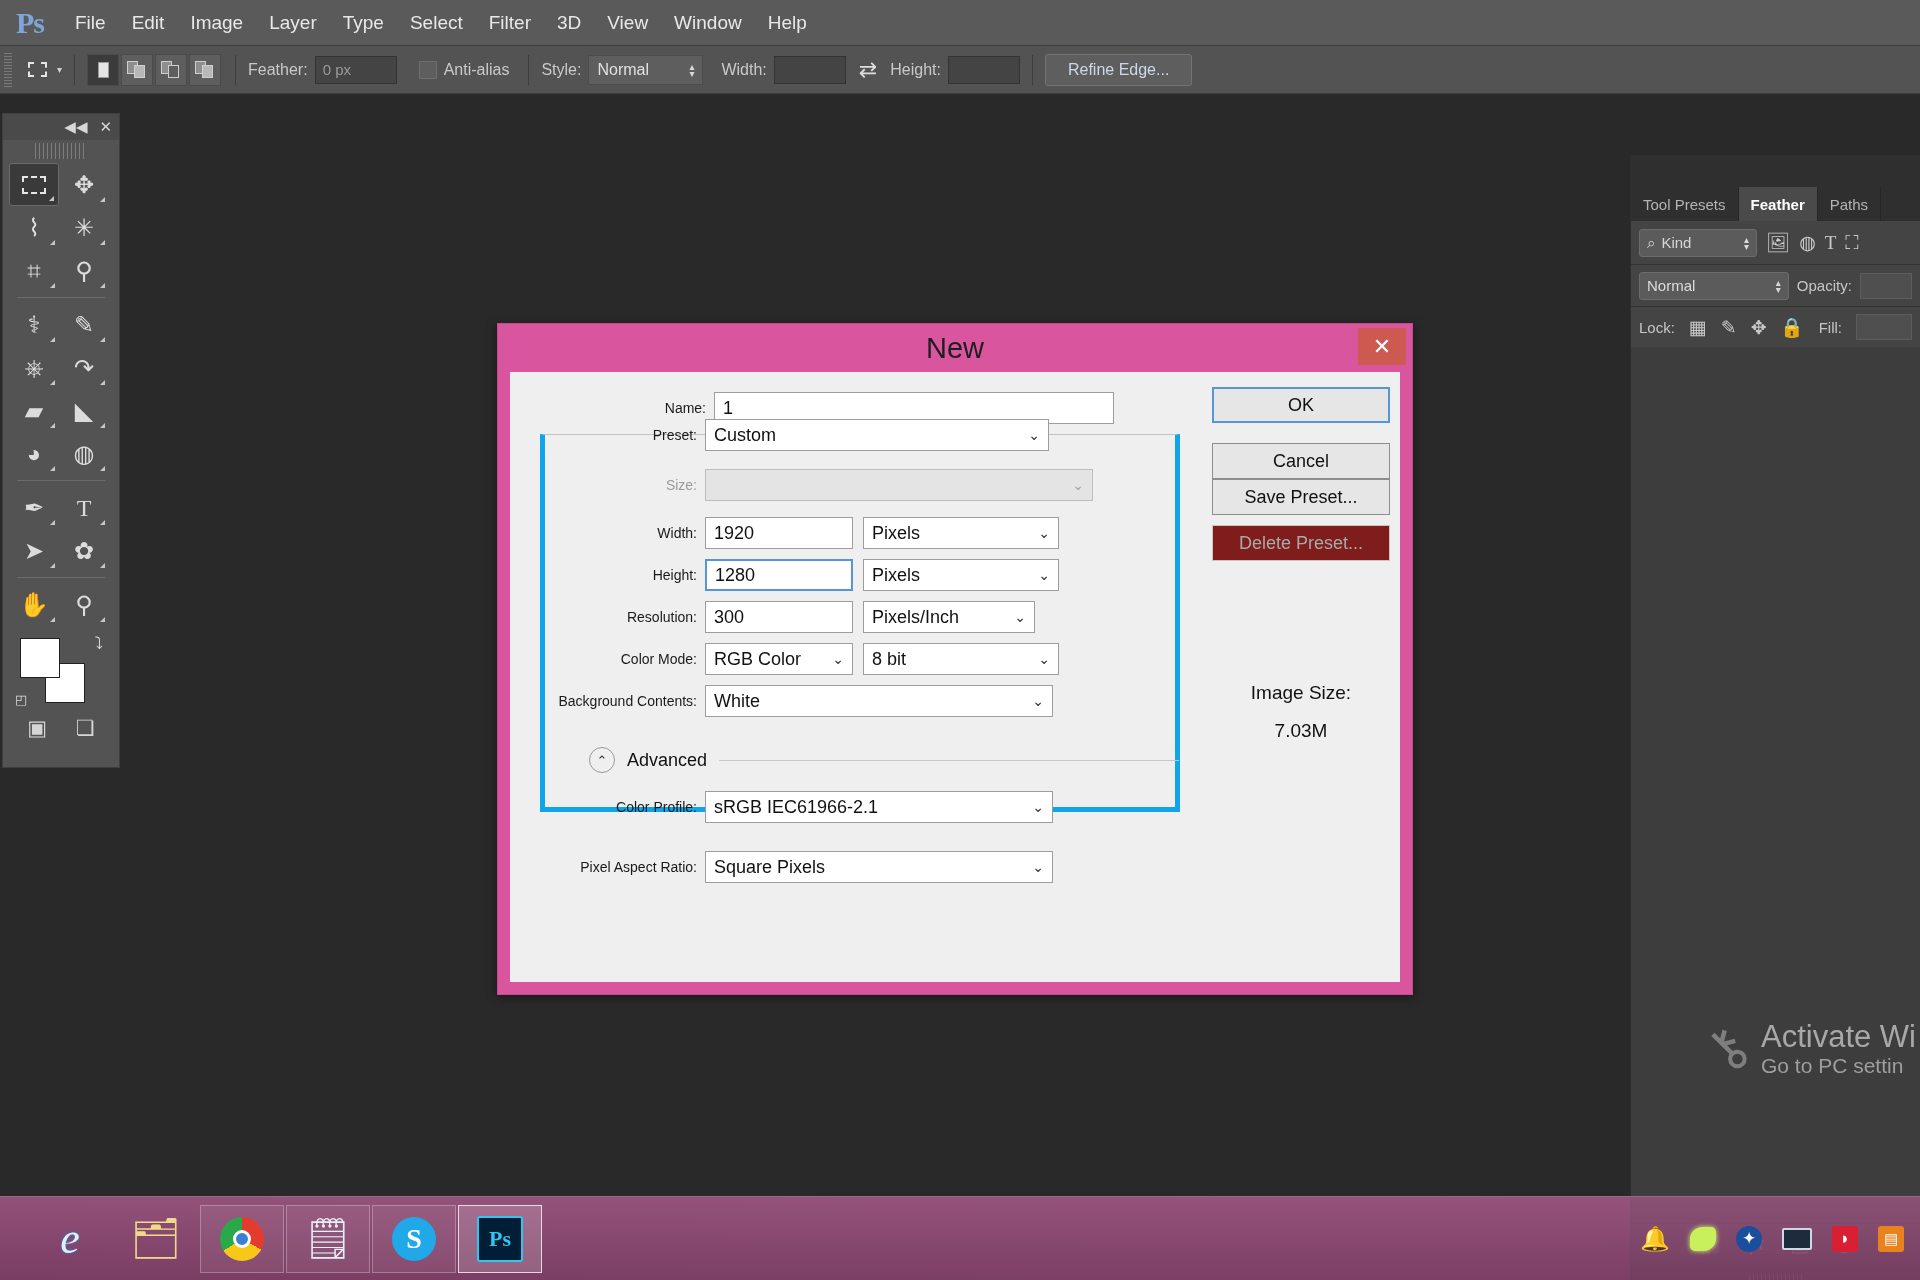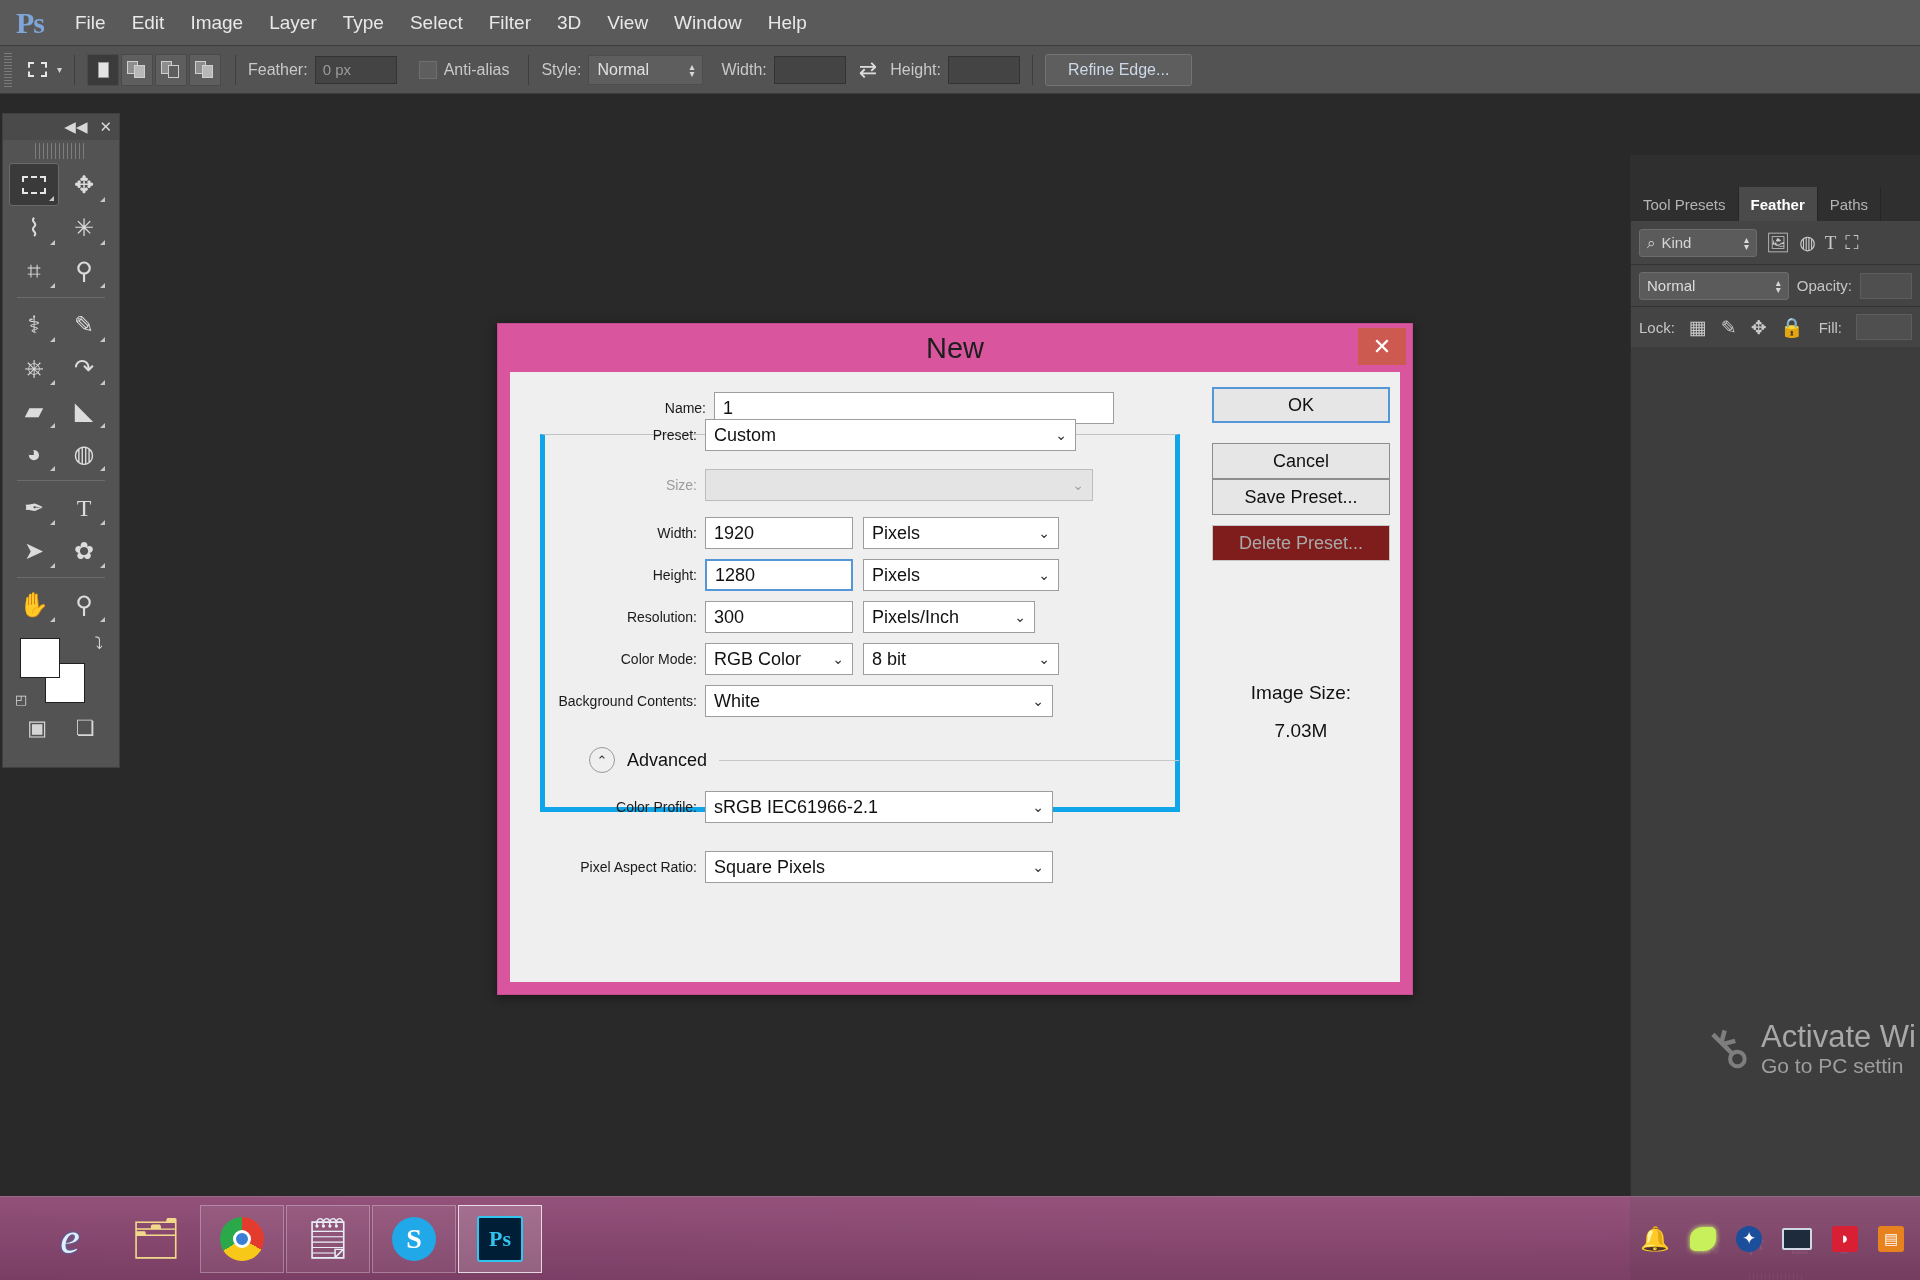--- a/index.html
+++ b/index.html
@@ -277,21 +277,21 @@
 
   #group-box {
     position: absolute; left: 30px; top: 62px;
     width: 640px; height: 378px;
     border: 5px solid #0ea5e9; border-top: 1px solid #c2c2c2;
   }
   .grow { position: absolute; display: flex; align-items: center; }
   .grow .lbl { width: 166px; margin-right: 8px; }
 
   #preset-row { left: -14px; top: -16px; }
-  #preset-row .sel { width: 371px; }
+  #preset-row .sel { width: 344px; }
 
   #size-row { left: -14px; top: 34px; }
   #size-row .sel { width: 388px; }
 
   #wh-unit { width: 196px; }
   .wh-field { width: 148px; }
 
   #width-row { left: -14px; top: 82px; }
   #height-row { left: -14px; top: 124px; }
   #res-row { left: -14px; top: 166px; }

